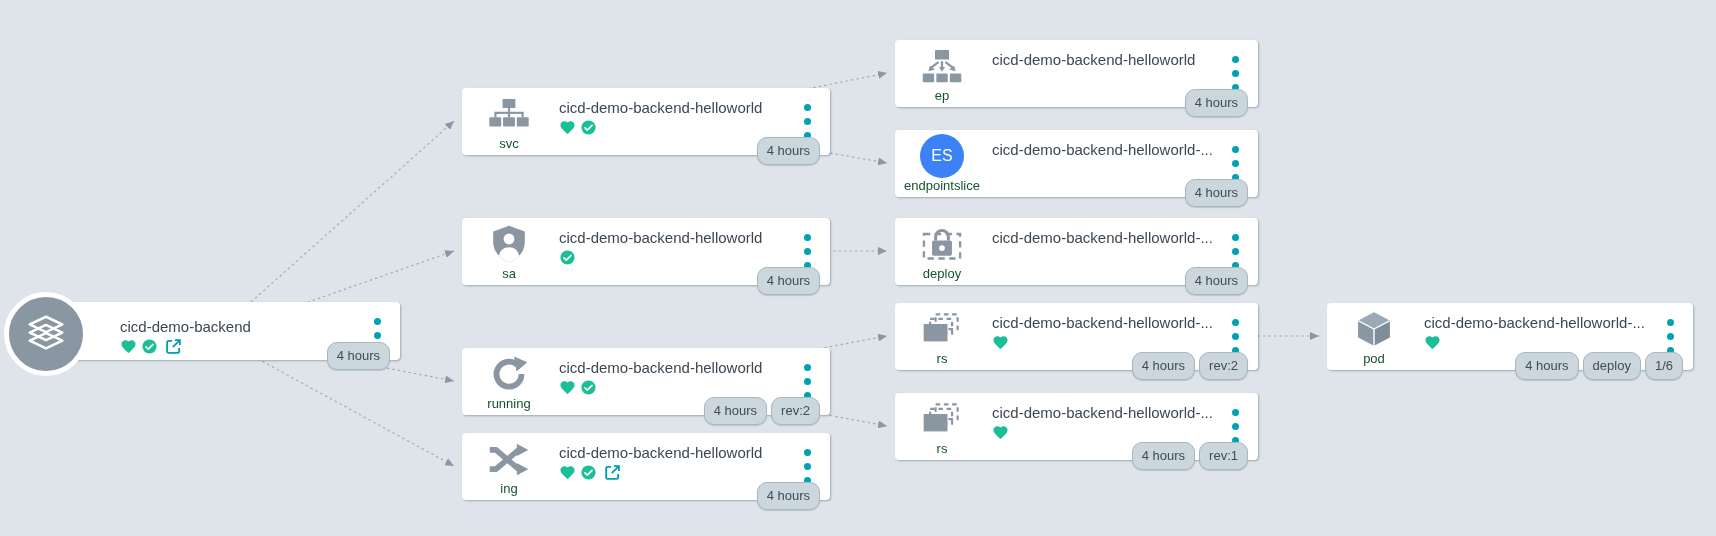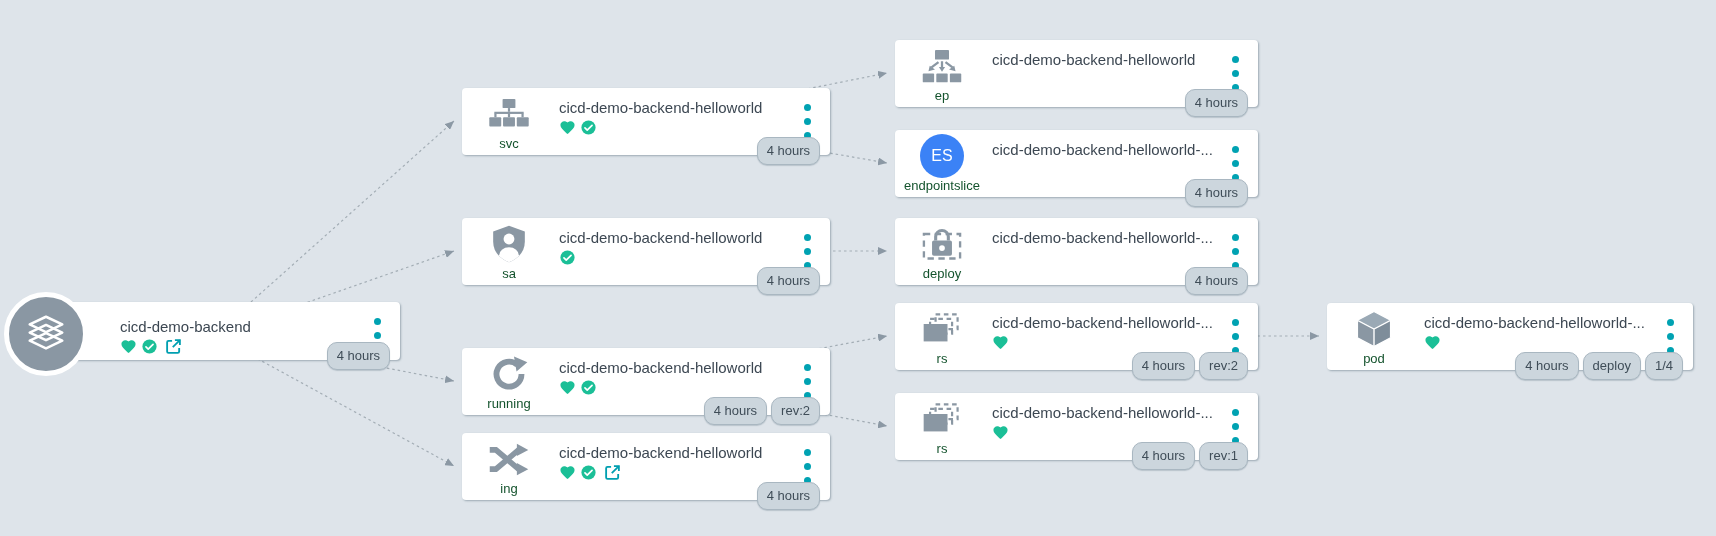--- a/index.html
+++ b/index.html
@@ -399,17 +399,17 @@
           </svg></span>
     </div>
     <button class="kebab">
         <span class="dot"></span>
         <span class="dot"></span>
         <span class="dot"></span>
       </button>
     <div class="badges">
       <span class="badge">4 hours</span>
       <span class="badge">deploy</span>
-      <span class="badge">1/4</span>
+      <span class="badge">1/6</span>
     </div>
   </div>
 
 </div>
 
 </body></html>

